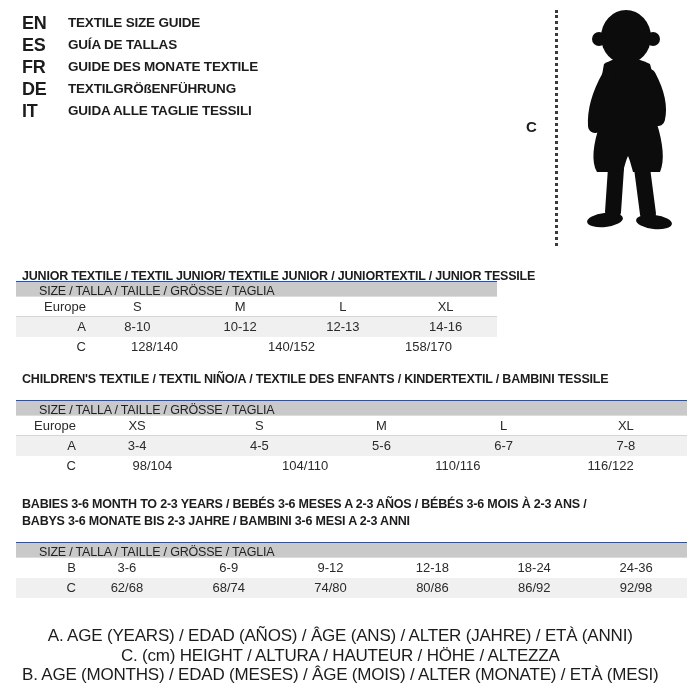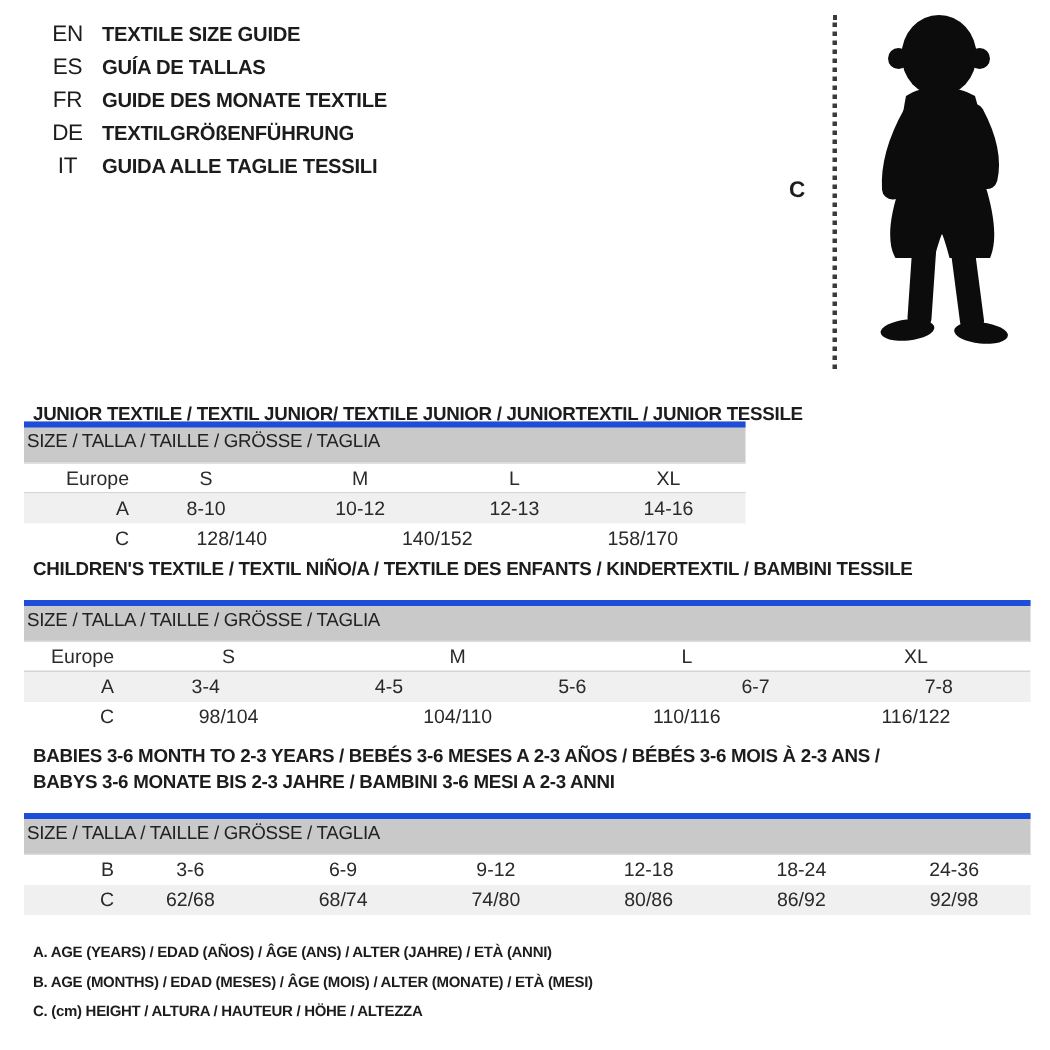--- a/index.html
+++ b/index.html
@@ -5,21 +5,21 @@
   * { margin:0; padding:0; box-sizing:border-box; }
   html,body { background:#ffffff; }
   body { font-family:"Liberation Sans","DejaVu Sans",sans-serif; color:#1c1c1c; }
   .canvas {
     position:relative; width:700px; height:700px; background:#fff; overflow:hidden;
   }
 
   
   .lang-block { position:absolute; left:22px; top:12px; }
   .lang-row { display:flex; height:22px; line-height:22px; }
-  .lang-code { width:46px; font-weight:normal; font-size:15px; letter-spacing:-0.2px;text-align:center; }
+  .lang-code { width:46px; font-weight:bold; font-size:18px; letter-spacing:-0.2px; }
   .lang-label { font-weight:bold; font-size:13.5px; letter-spacing:-0.2px; }
 
   
   .measure-line {
     position:absolute; left:555px; top:10px; height:236px; width:0;
     border-left:3px dotted #3a3a3a;
   }
   .measure-label {
     position:absolute; left:526px; top:118px;
     font-weight:bold; font-size:15px;
@@ -34,38 +34,38 @@
   }
   .sec-title.wrap { white-space:normal; width:660px; }
   .sec-title .tline { display:block; white-space:nowrap; }
 
   .size-table { position:absolute; left:16px; }
   .t1 { top:281px; width:481px; }
   .t2 { top:400px; width:671px; }
   .t3 { top:542px; width:671px; }
 
   .tbar {
-    height:28px; line-height:18px; background:#c9c9c9;
-    border-top:4px solid #1d4ed8; border-bottom:1px solid #dcdcdc;
-    padding-left:2px; font-size:12.5px; color:#222; letter-spacing:-0.2px;
+    height:16px; line-height:18px; background:#c9c9c9;
+    border-top:1px solid #1d4ed8; border-bottom:1px solid #dcdcdc;
+    padding-left:23px; font-size:12.5px; color:#222; letter-spacing:-0.2px;
     white-space:nowrap;
   }
   .trow { display:flex; height:20px; line-height:20px; font-size:13px; color:#2a2a2a; }
   .trow.alt { background:#f0f0f0; }
   .trow.rule { border-bottom:1px solid #d5d5d5; }
   .tlabel { padding-left:5px; text-align:right; }
   .t1 .tlabel { width:70px; }
   .t2 .tlabel, .t3 .tlabel { width:60px; }
   .tcell { flex:1; text-align:center; }
 
   
   .footnotes { position:absolute; left:22px; top:626px; }
   .fnote {
-    font-weight:bold; font-size:10px; letter-spacing:-0.2px;
-    height:19.5px; line-height:19.5px; white-space:nowrap;
+    font-weight:normal; font-size:17px; letter-spacing:-0.2px;
+    height:19.5px; line-height:19.5px; white-space:nowrap;text-align:center;
   }
 </style>
 </head>
 <body>
 
 <div class="canvas">
 
   <div class="lang-block">
     <div class="lang-row">
       <span class="lang-code">EN</span>
@@ -134,20 +134,21 @@
     </div>
   </div>
 
   <div class="sec-title" style="top:371px">
     <span class="tline">CHILDREN'S TEXTILE / TEXTIL NIÑO/A / TEXTILE DES ENFANTS / KINDERTEXTIL / BAMBINI TESSILE</span>
   </div>
   <div class="size-table t2">
     <div class="tbar">SIZE / TALLA / TAILLE / GRÖSSE / TAGLIA</div>
     <div class="trow rule">
       <span class="tlabel">Europe</span>
+      <span class="tcell">XS</span>
       <span class="tcell">S</span>
       <span class="tcell">M</span>
       <span class="tcell">L</span>
       <span class="tcell">XL</span>
     </div>
     <div class="trow alt">
       <span class="tlabel">A</span>
       <span class="tcell">3-4</span>
       <span class="tcell">4-5</span>
       <span class="tcell">5-6</span>
@@ -184,17 +185,17 @@
       <span class="tcell">68/74</span>
       <span class="tcell">74/80</span>
       <span class="tcell">80/86</span>
       <span class="tcell">86/92</span>
       <span class="tcell">92/98</span>
     </div>
   </div>
 
   <div class="footnotes">
     <div class="fnote">A. AGE (YEARS) / EDAD (AÑOS) / ÂGE (ANS) / ALTER (JAHRE) / ETÀ (ANNI)</div>
+    <div class="fnote">C. (cm) HEIGHT / ALTURA / HAUTEUR / HÖHE / ALTEZZA</div>
     <div class="fnote">B. AGE (MONTHS) / EDAD (MESES) / ÂGE (MOIS) / ALTER (MONATE) / ETÀ (MESI)</div>
-    <div class="fnote">C. (cm) HEIGHT / ALTURA / HAUTEUR / HÖHE / ALTEZZA</div>
   </div>
 
 </div>
 
 </body></html>

